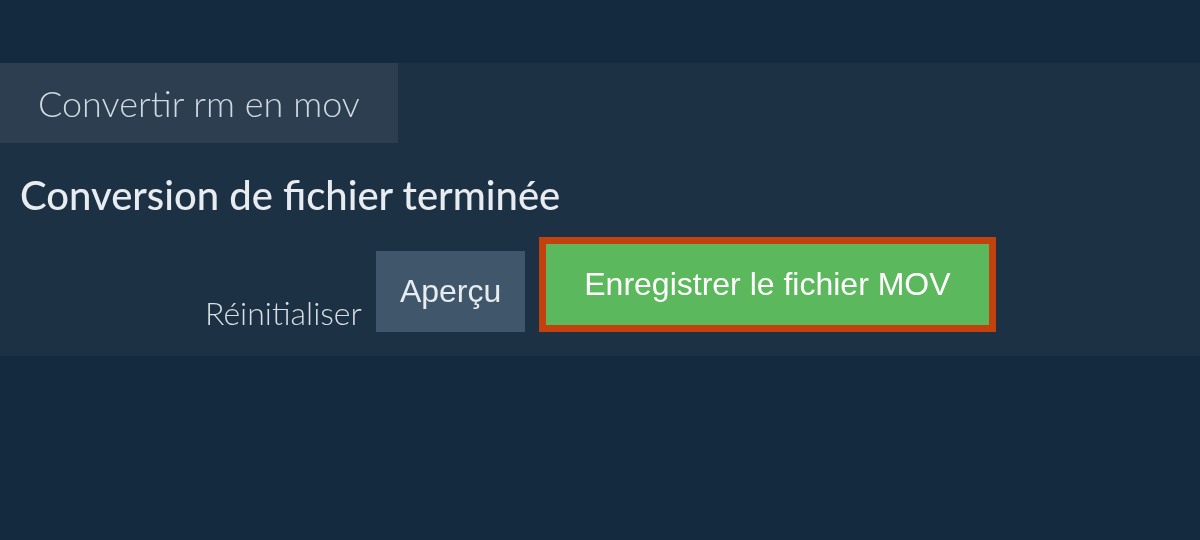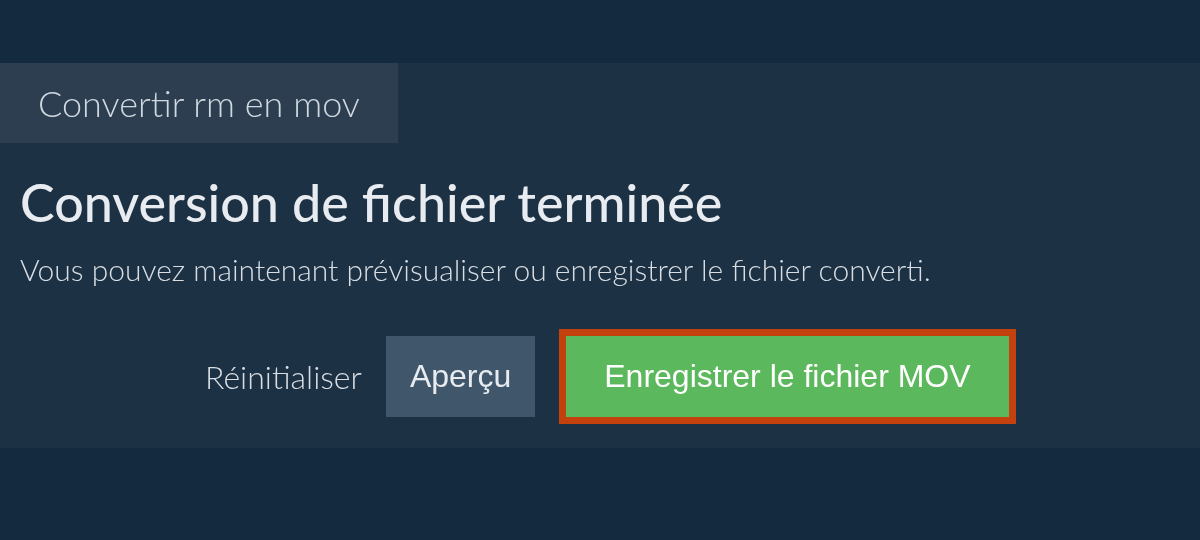--- a/index.html
+++ b/index.html
@@ -26,34 +26,34 @@
       padding: 18px 38px;
       color: #d0d8e0;
       font-size: 36px;
       font-weight: 300;
     }
     .content {
       padding: 28px 20px 24px 20px;
     }
     .heading {
       color: #e8ecf0;
-      font-size: 52px;
+      font-size: 40px;
       font-weight: 500;
       margin-bottom: 18px;
     }
     .description {
       color: #d8dee4;
       font-size: 30px;
       font-weight: 300;
       margin-bottom: 42px;
     }
     .button-row {
       display: flex;
-      align-items: center;
-      gap: 24px;
+      align-items: flex-end;
+      gap: 14px;
       padding-left: 185px;
     }
     .reset-link {
       color: #d8dee4;
       font-size: 32px;
       font-weight: 300;
       cursor: pointer;
     }
     .preview-button {
       background-color: #3f566b;
@@ -81,21 +81,20 @@
   </style>
 </head>
 <body>
 
 <div class="container">
   <div class="tab">
     <span>Convertir rm en mov</span>
   </div>
   <div class="content">
     <h1 class="heading">Conversion de fichier terminée</h1>
-    <p class="description">Vous pouvez maintenant prévisualiser ou enregistrer le fichier converti.</p>
     <div class="button-row">
       <span class="reset-link">Réinitialiser</span>
       <button class="preview-button">Aperçu</button>
       <div class="save-button-wrapper">
         <button class="save-button">Enregistrer le fichier MOV</button>
       </div>
     </div>
   </div>
 </div>
 

